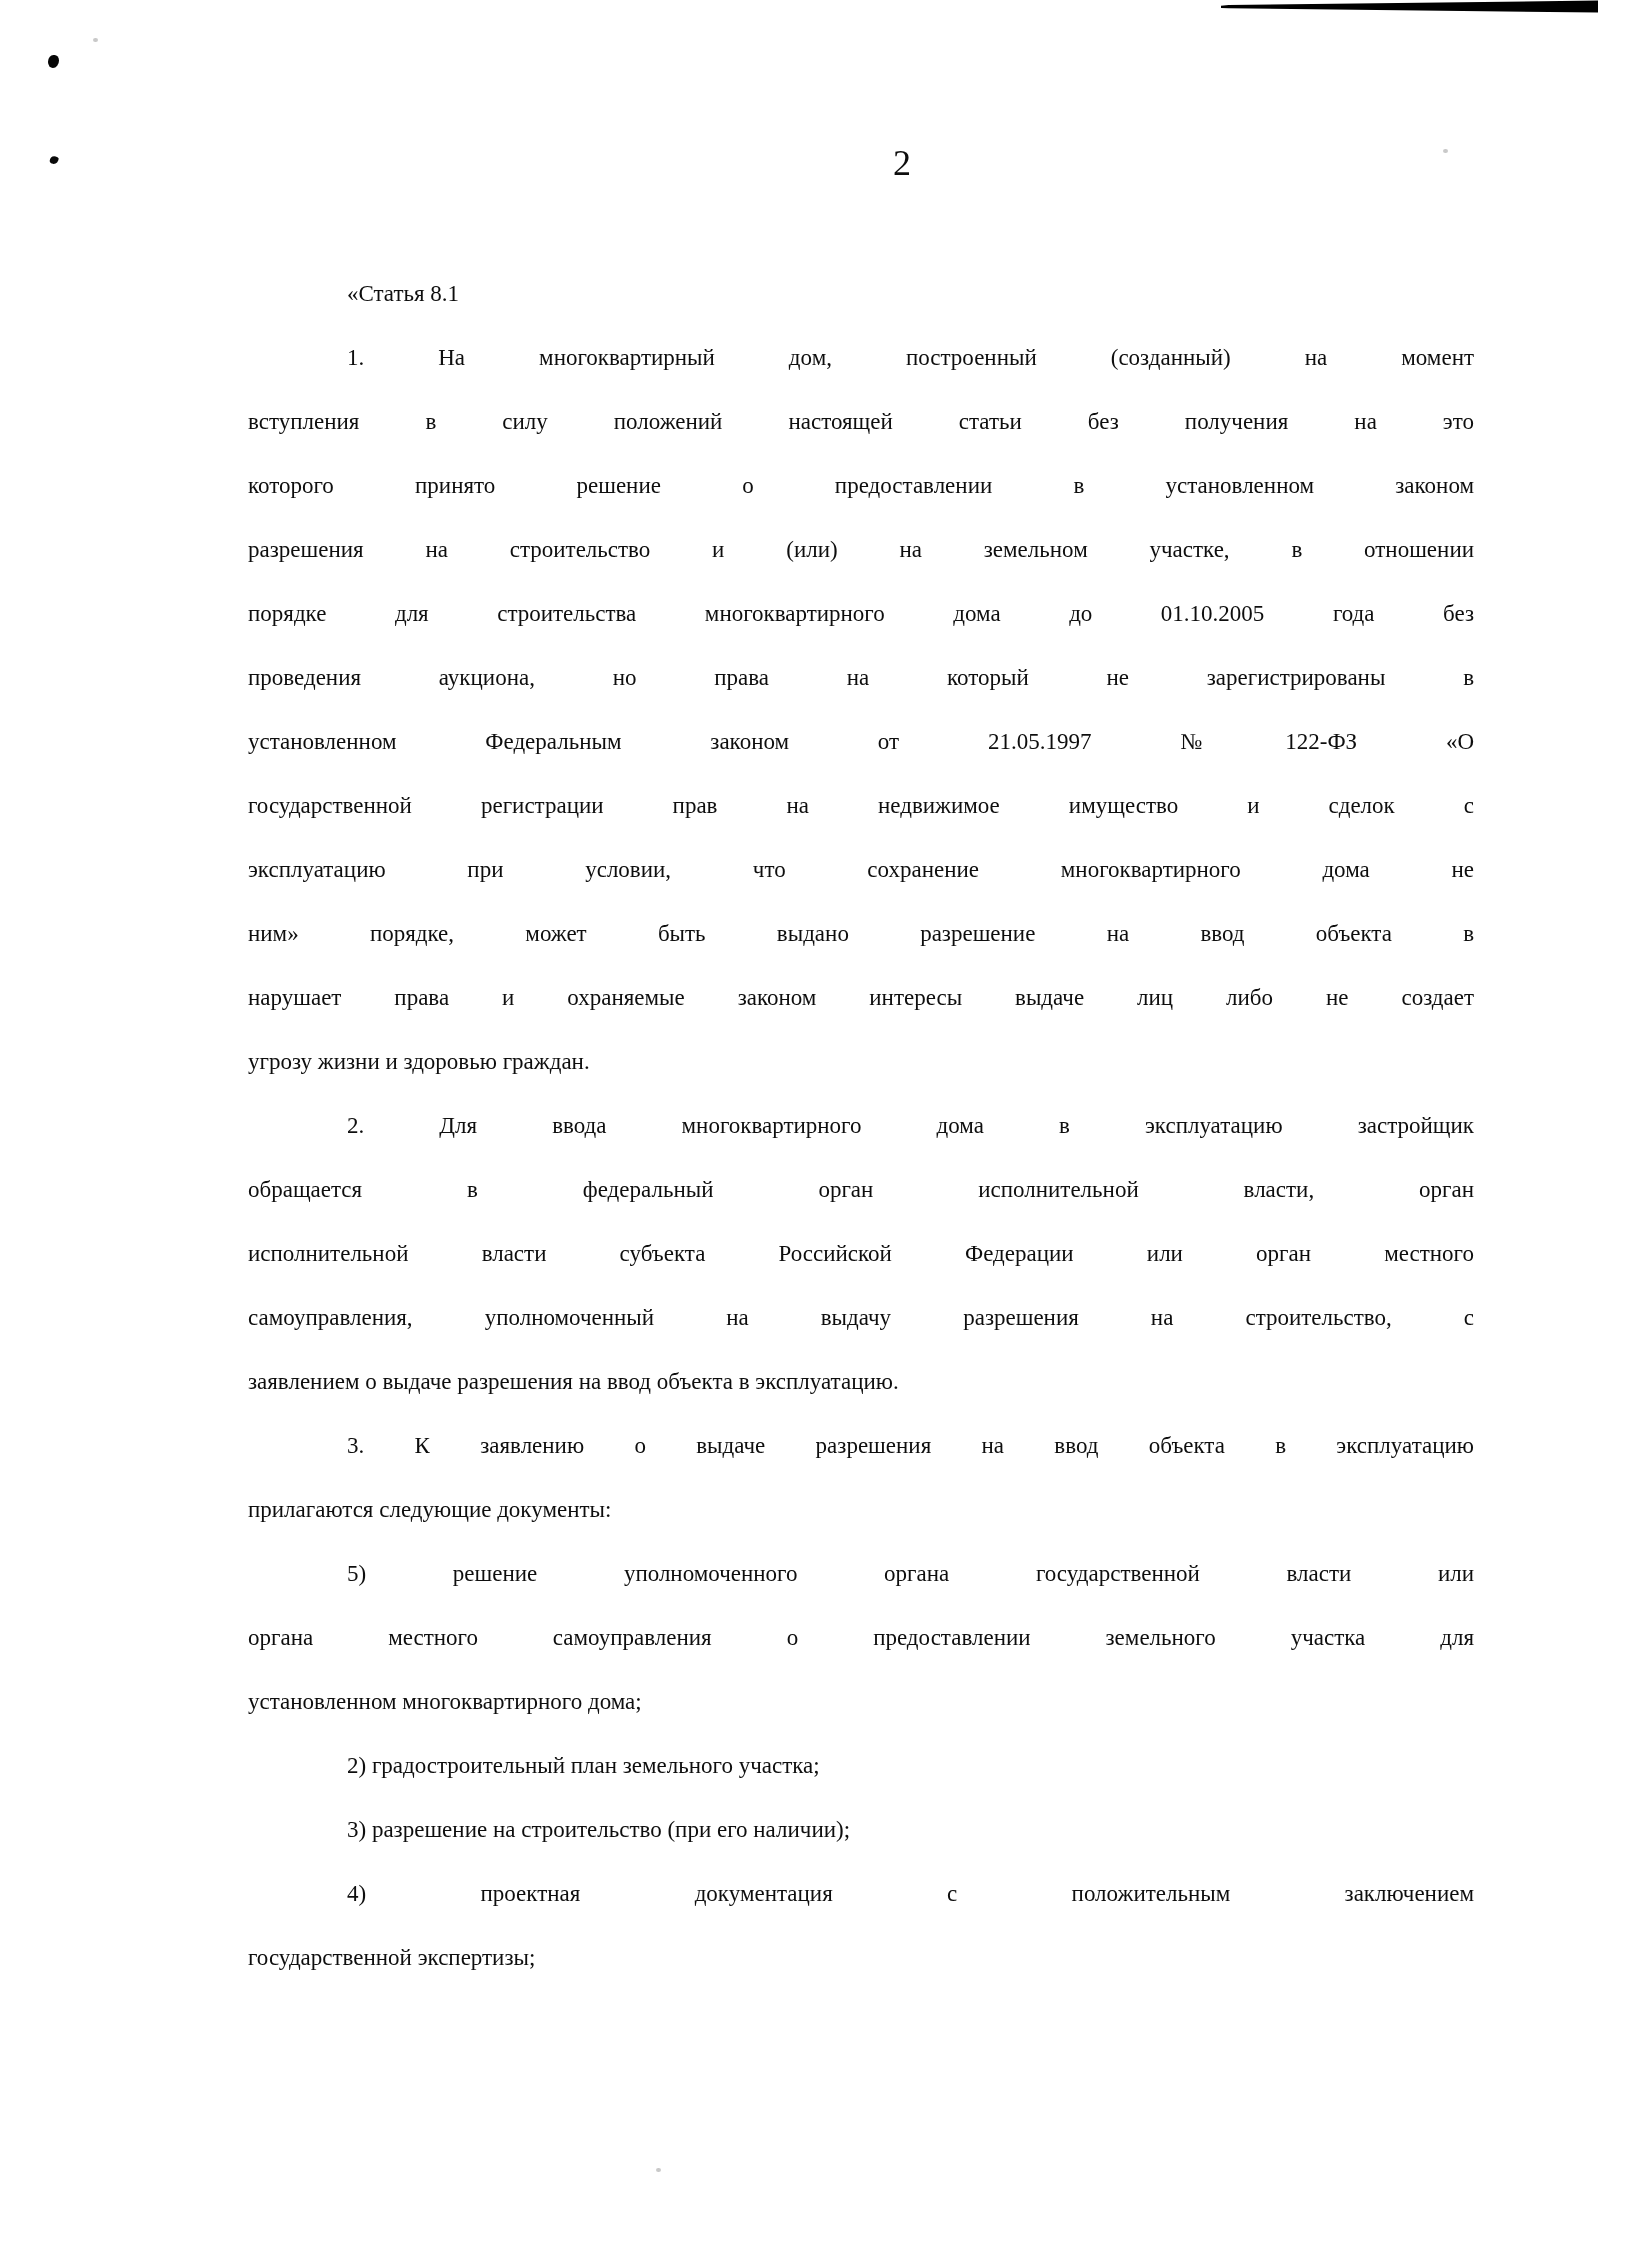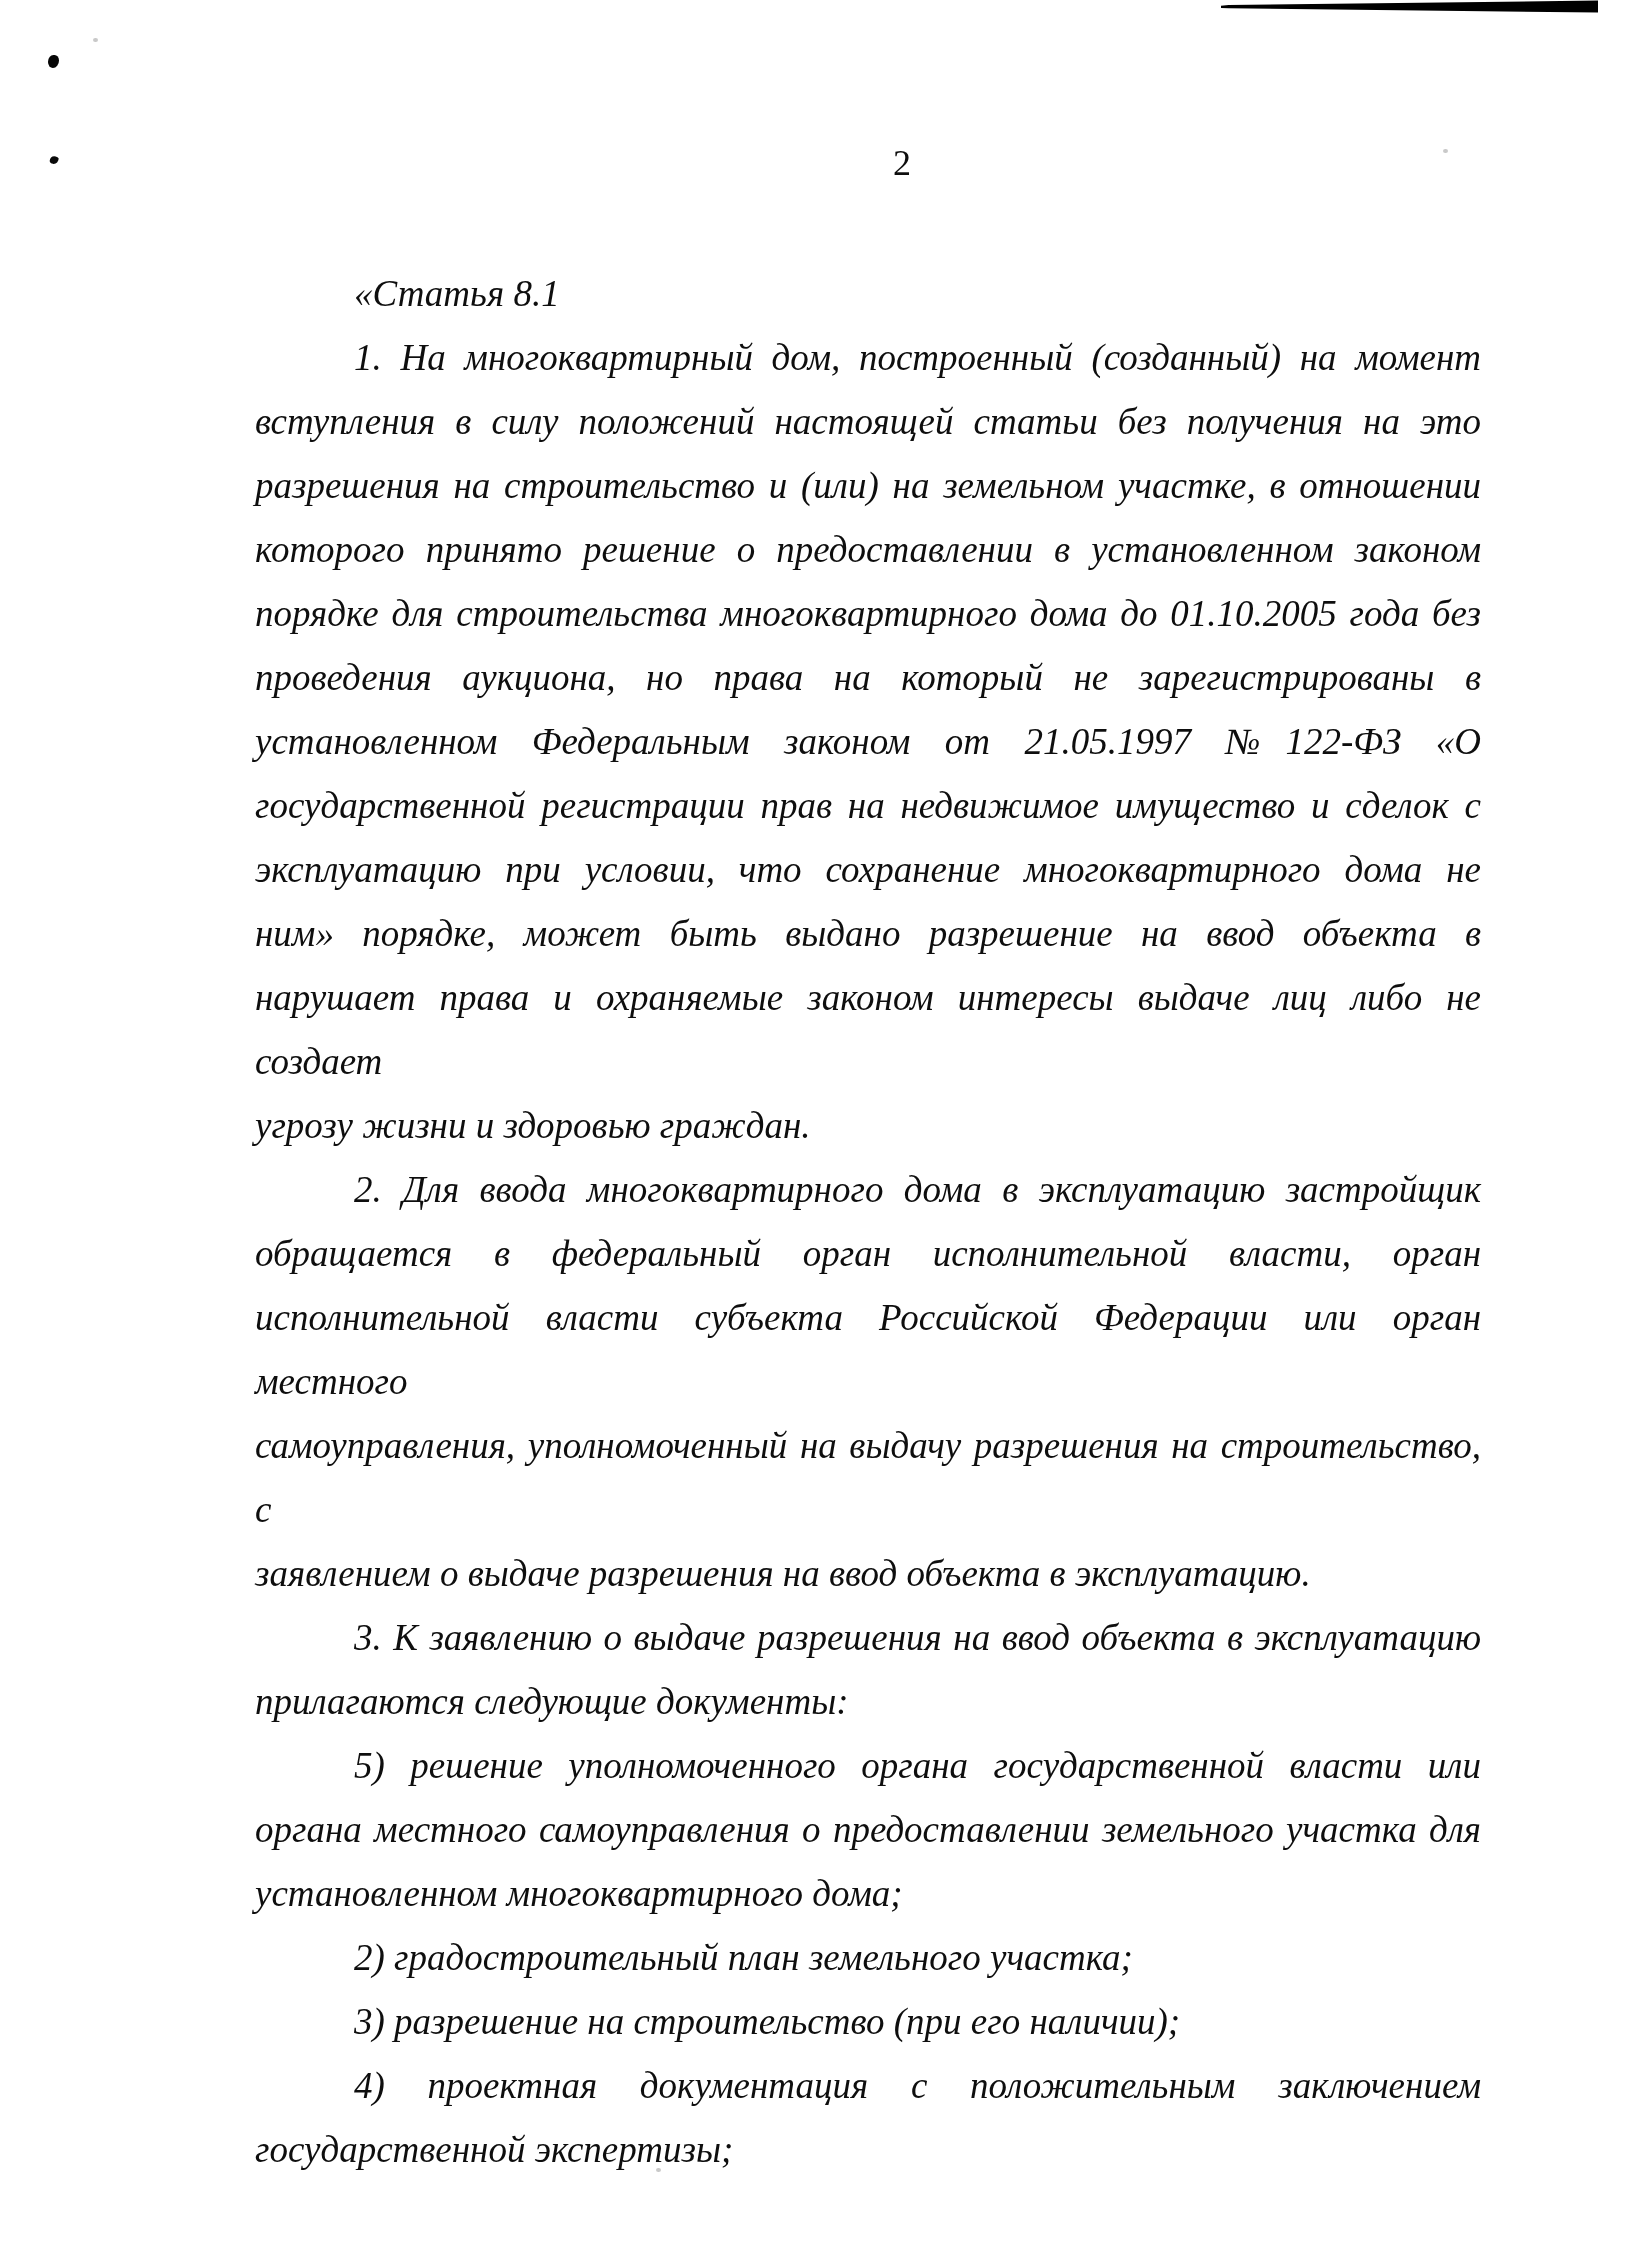--- a/index.html
+++ b/index.html
@@ -14,26 +14,25 @@
   }
   .pagenum {
     position: absolute;
     left: 893px;
     top: 144px;
     font-size: 36px;
     line-height: 38px;
   }
   .content {
     position: absolute;
-    left: 255px;
+    left: 248px;
     top: 262px;
     width: 1226px;
-    font-size: 37px;
+    font-size: 23px;
     line-height: 64px;
-    font-style: italic;
   }
   .heading {
     text-indent: 99px;
     text-align: left;
     white-space: nowrap;
   }
   .line { min-height: 64px; }
   .line.indent { text-indent: 99px; }
   .line.just { text-align: justify; text-align-last: justify; }
   .line.last { text-align: center; text-align-last: left; }
@@ -77,22 +76,22 @@
   <div class="speck-faint speck-f2"></div>
   <div class="speck-faint speck-f3"></div>
 
   <div class="pagenum">2</div>
 
   <div class="content">
     <div class="heading">«Статья 8.1</div>
     <div id="paragraphs">
         <div class="line indent just">1. На многоквартирный дом, построенный (созданный) на момент</div>
         <div class="line just">вступления в силу положений настоящей статьи без получения на это</div>
+        <div class="line just">которого принято решение о предоставлении в установленном законом</div>
         <div class="line just">разрешения на строительство и (или) на земельном участке, в отношении</div>
-        <div class="line just">которого принято решение о предоставлении в установленном законом</div>
         <div class="line just">порядке для строительства многоквартирного дома до 01.10.2005 года без</div>
         <div class="line just">проведения аукциона, но права на который не зарегистрированы в</div>
         <div class="line just">установленном Федеральным законом от 21.05.1997 №122-ФЗ «О</div>
         <div class="line just">государственной регистрации прав на недвижимое имущество и сделок с</div>
         <div class="line just">эксплуатацию при условии, что сохранение многоквартирного дома не</div>
         <div class="line just">ним» порядке, может быть выдано разрешение на ввод объекта в</div>
         <div class="line just">нарушает права и охраняемые законом интересы выдаче лиц либо не создает</div>
         <div class="line last">угрозу жизни и здоровью граждан.</div>
         <div class="line indent just">2. Для ввода многоквартирного дома в эксплуатацию застройщик</div>
         <div class="line just">обращается в федеральный орган исполнительной власти, орган</div>

